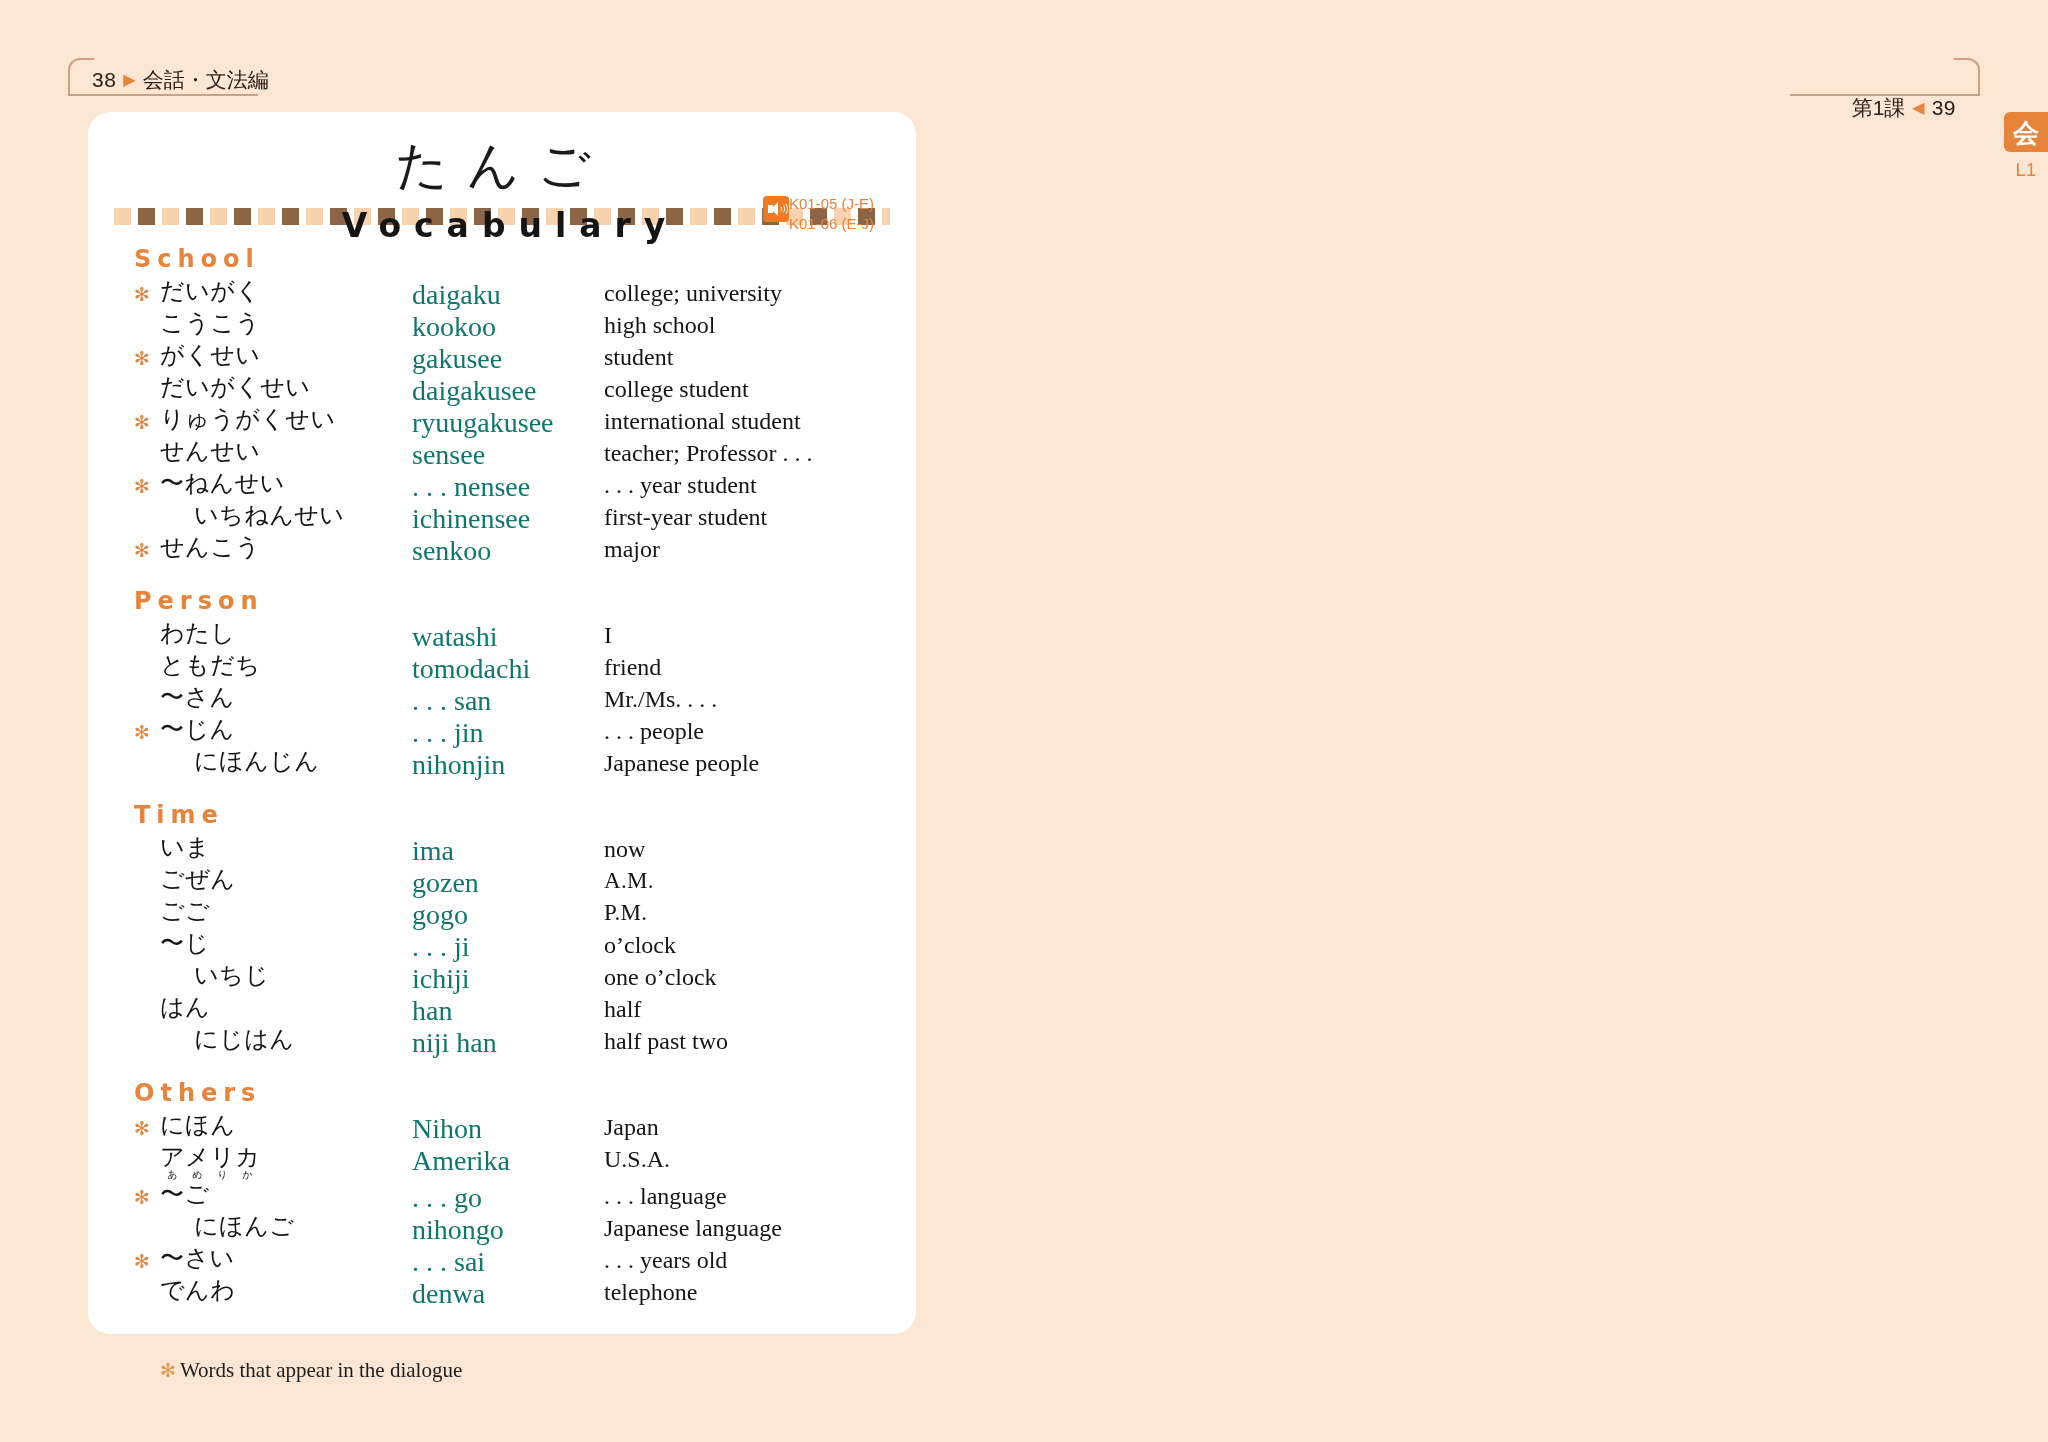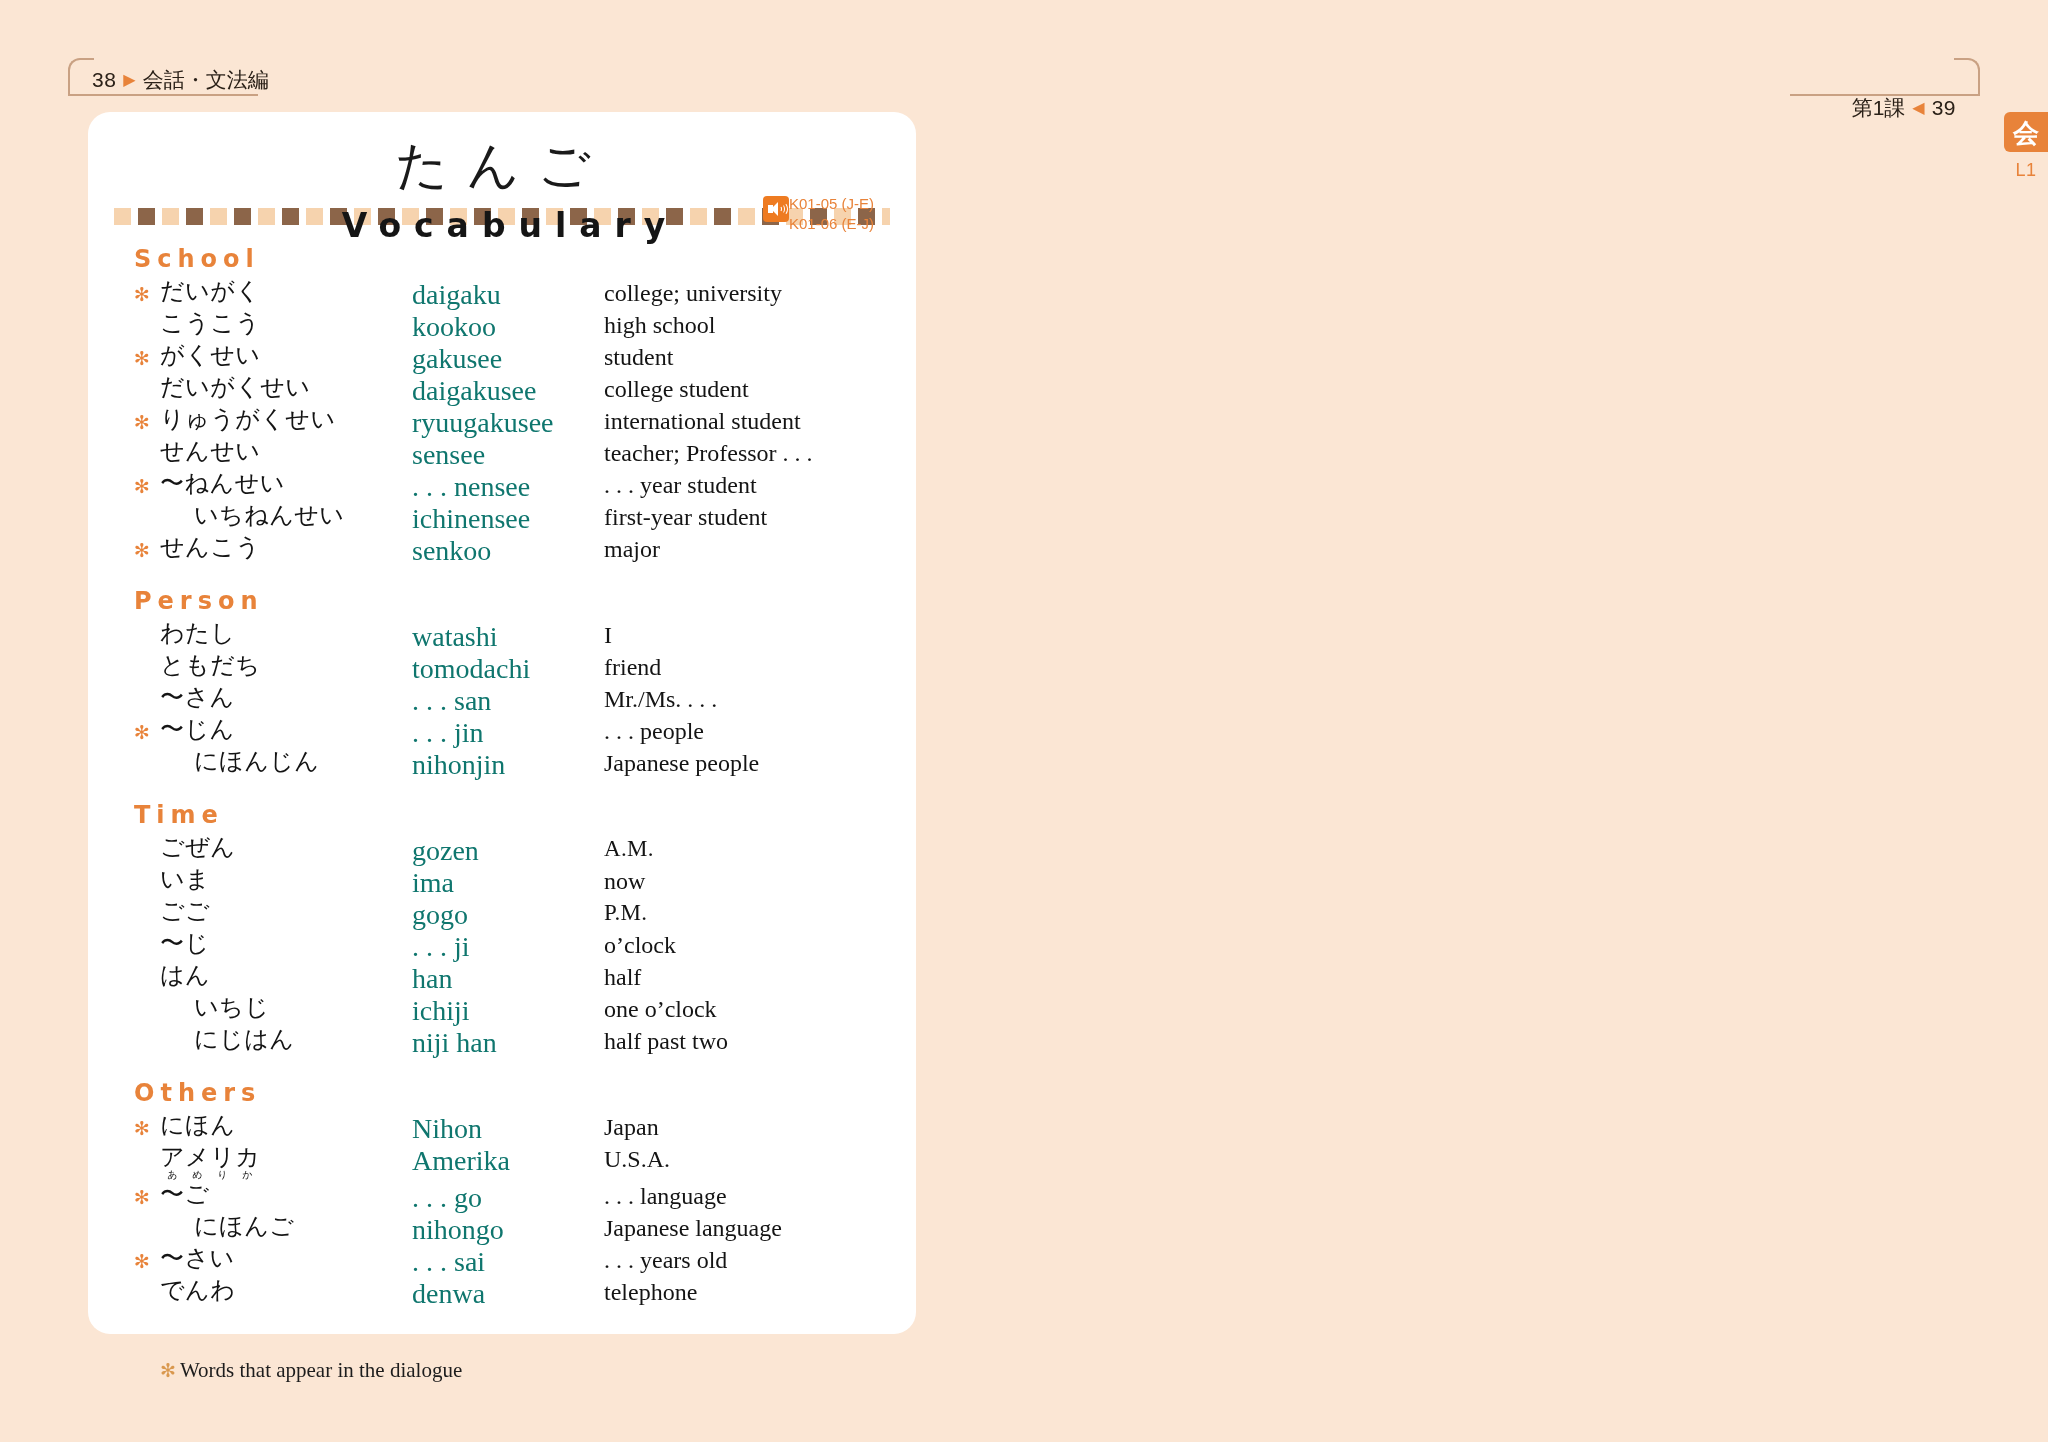--- a/index.html
+++ b/index.html
@@ -428,53 +428,53 @@
               <div class="col-star"></div>
               <div class="col-jp indent">にほんじん</div>
               <div class="col-romaji">nihonjin</div>
               <div class="col-en">Japanese people</div>
             </div>
           </div>
           <div class="sec">
             <div class="sec-head"><span>Time</span></div>
             <div class="row">
               <div class="col-star"></div>
+              <div class="col-jp">いま</div>
+              <div class="col-romaji">ima</div>
+              <div class="col-en">now</div>
+            </div>
+            <div class="row">
+              <div class="col-star"></div>
               <div class="col-jp">ごぜん</div>
               <div class="col-romaji">gozen</div>
               <div class="col-en smallcaps">A.M.</div>
             </div>
             <div class="row">
               <div class="col-star"></div>
-              <div class="col-jp">いま</div>
-              <div class="col-romaji">ima</div>
-              <div class="col-en">now</div>
-            </div>
-            <div class="row">
-              <div class="col-star"></div>
               <div class="col-jp">ごご</div>
               <div class="col-romaji">gogo</div>
               <div class="col-en smallcaps">P.M.</div>
             </div>
             <div class="row">
               <div class="col-star"></div>
               <div class="col-jp">〜じ</div>
               <div class="col-romaji">. . . ji</div>
               <div class="col-en">o’clock</div>
             </div>
             <div class="row">
               <div class="col-star"></div>
+              <div class="col-jp indent">いちじ</div>
+              <div class="col-romaji">ichiji</div>
+              <div class="col-en">one o’clock</div>
+            </div>
+            <div class="row">
+              <div class="col-star"></div>
               <div class="col-jp">はん</div>
               <div class="col-romaji">han</div>
               <div class="col-en">half</div>
-            </div>
-            <div class="row">
-              <div class="col-star"></div>
-              <div class="col-jp indent">いちじ</div>
-              <div class="col-romaji">ichiji</div>
-              <div class="col-en">one o’clock</div>
             </div>
             <div class="row">
               <div class="col-star"></div>
               <div class="col-jp indent">にじはん</div>
               <div class="col-romaji">niji han</div>
               <div class="col-en">half past two</div>
             </div>
           </div>
           <div class="sec">
             <div class="sec-head"><span>Others</span></div>

